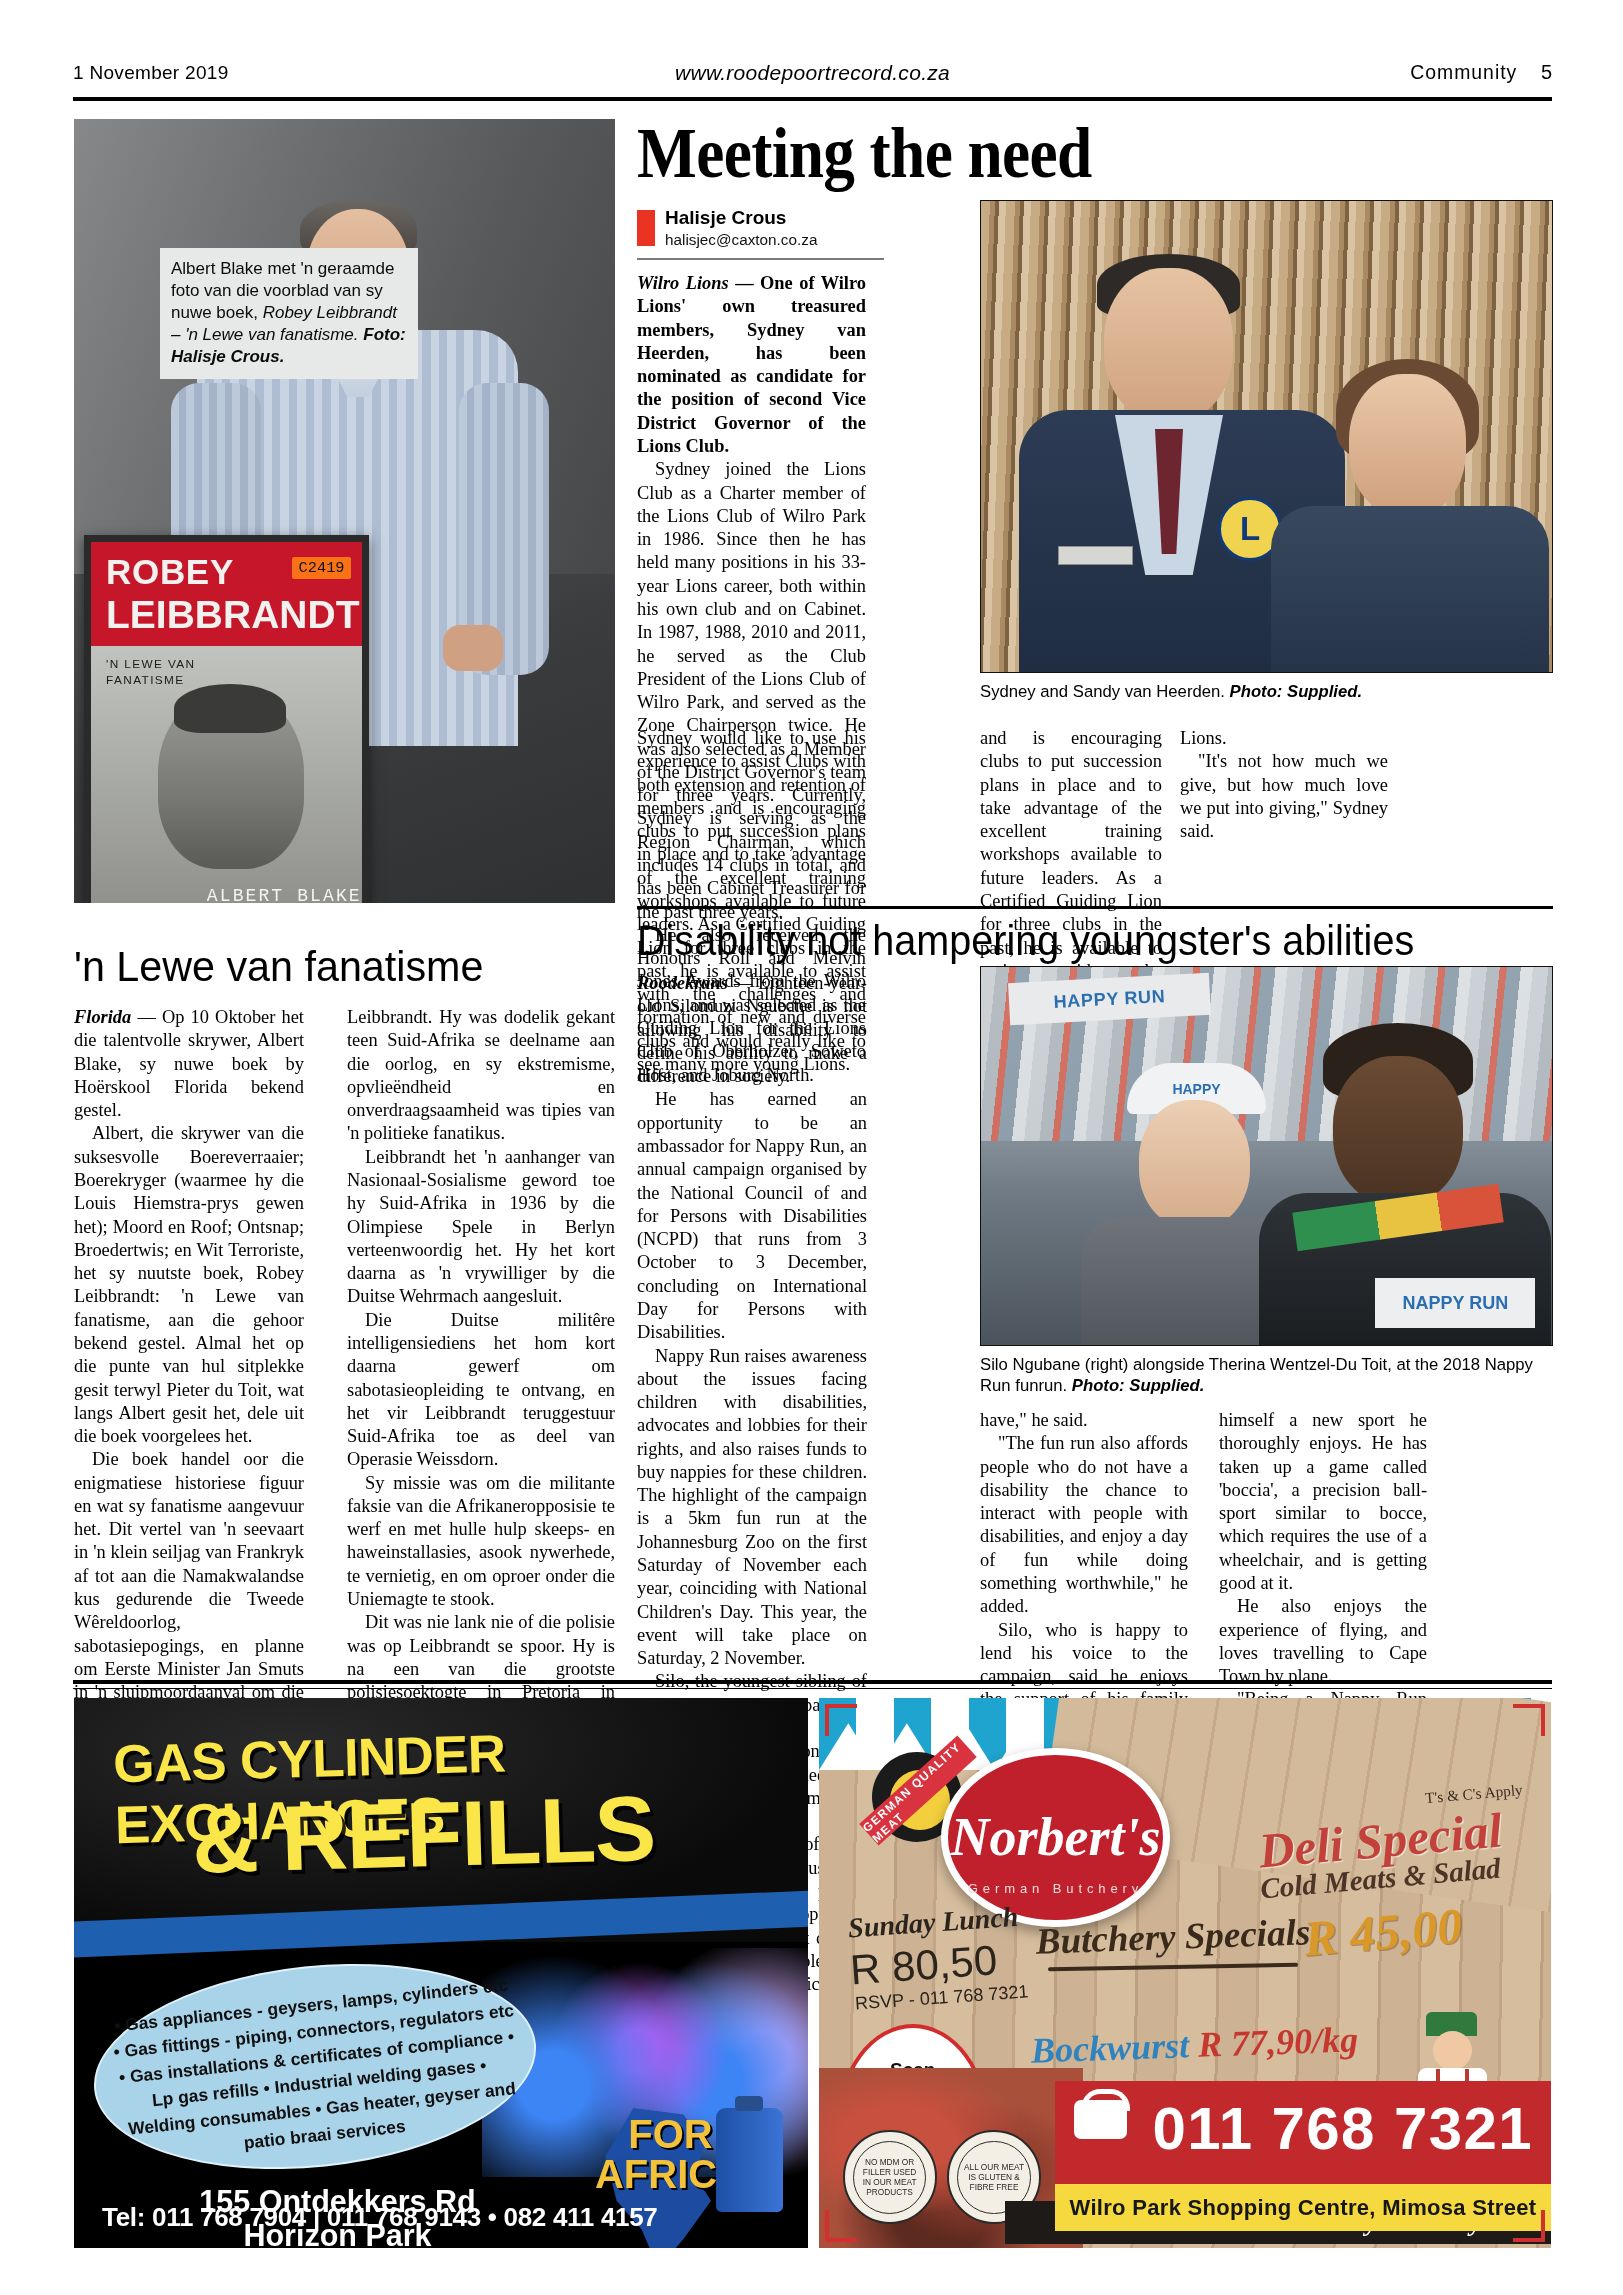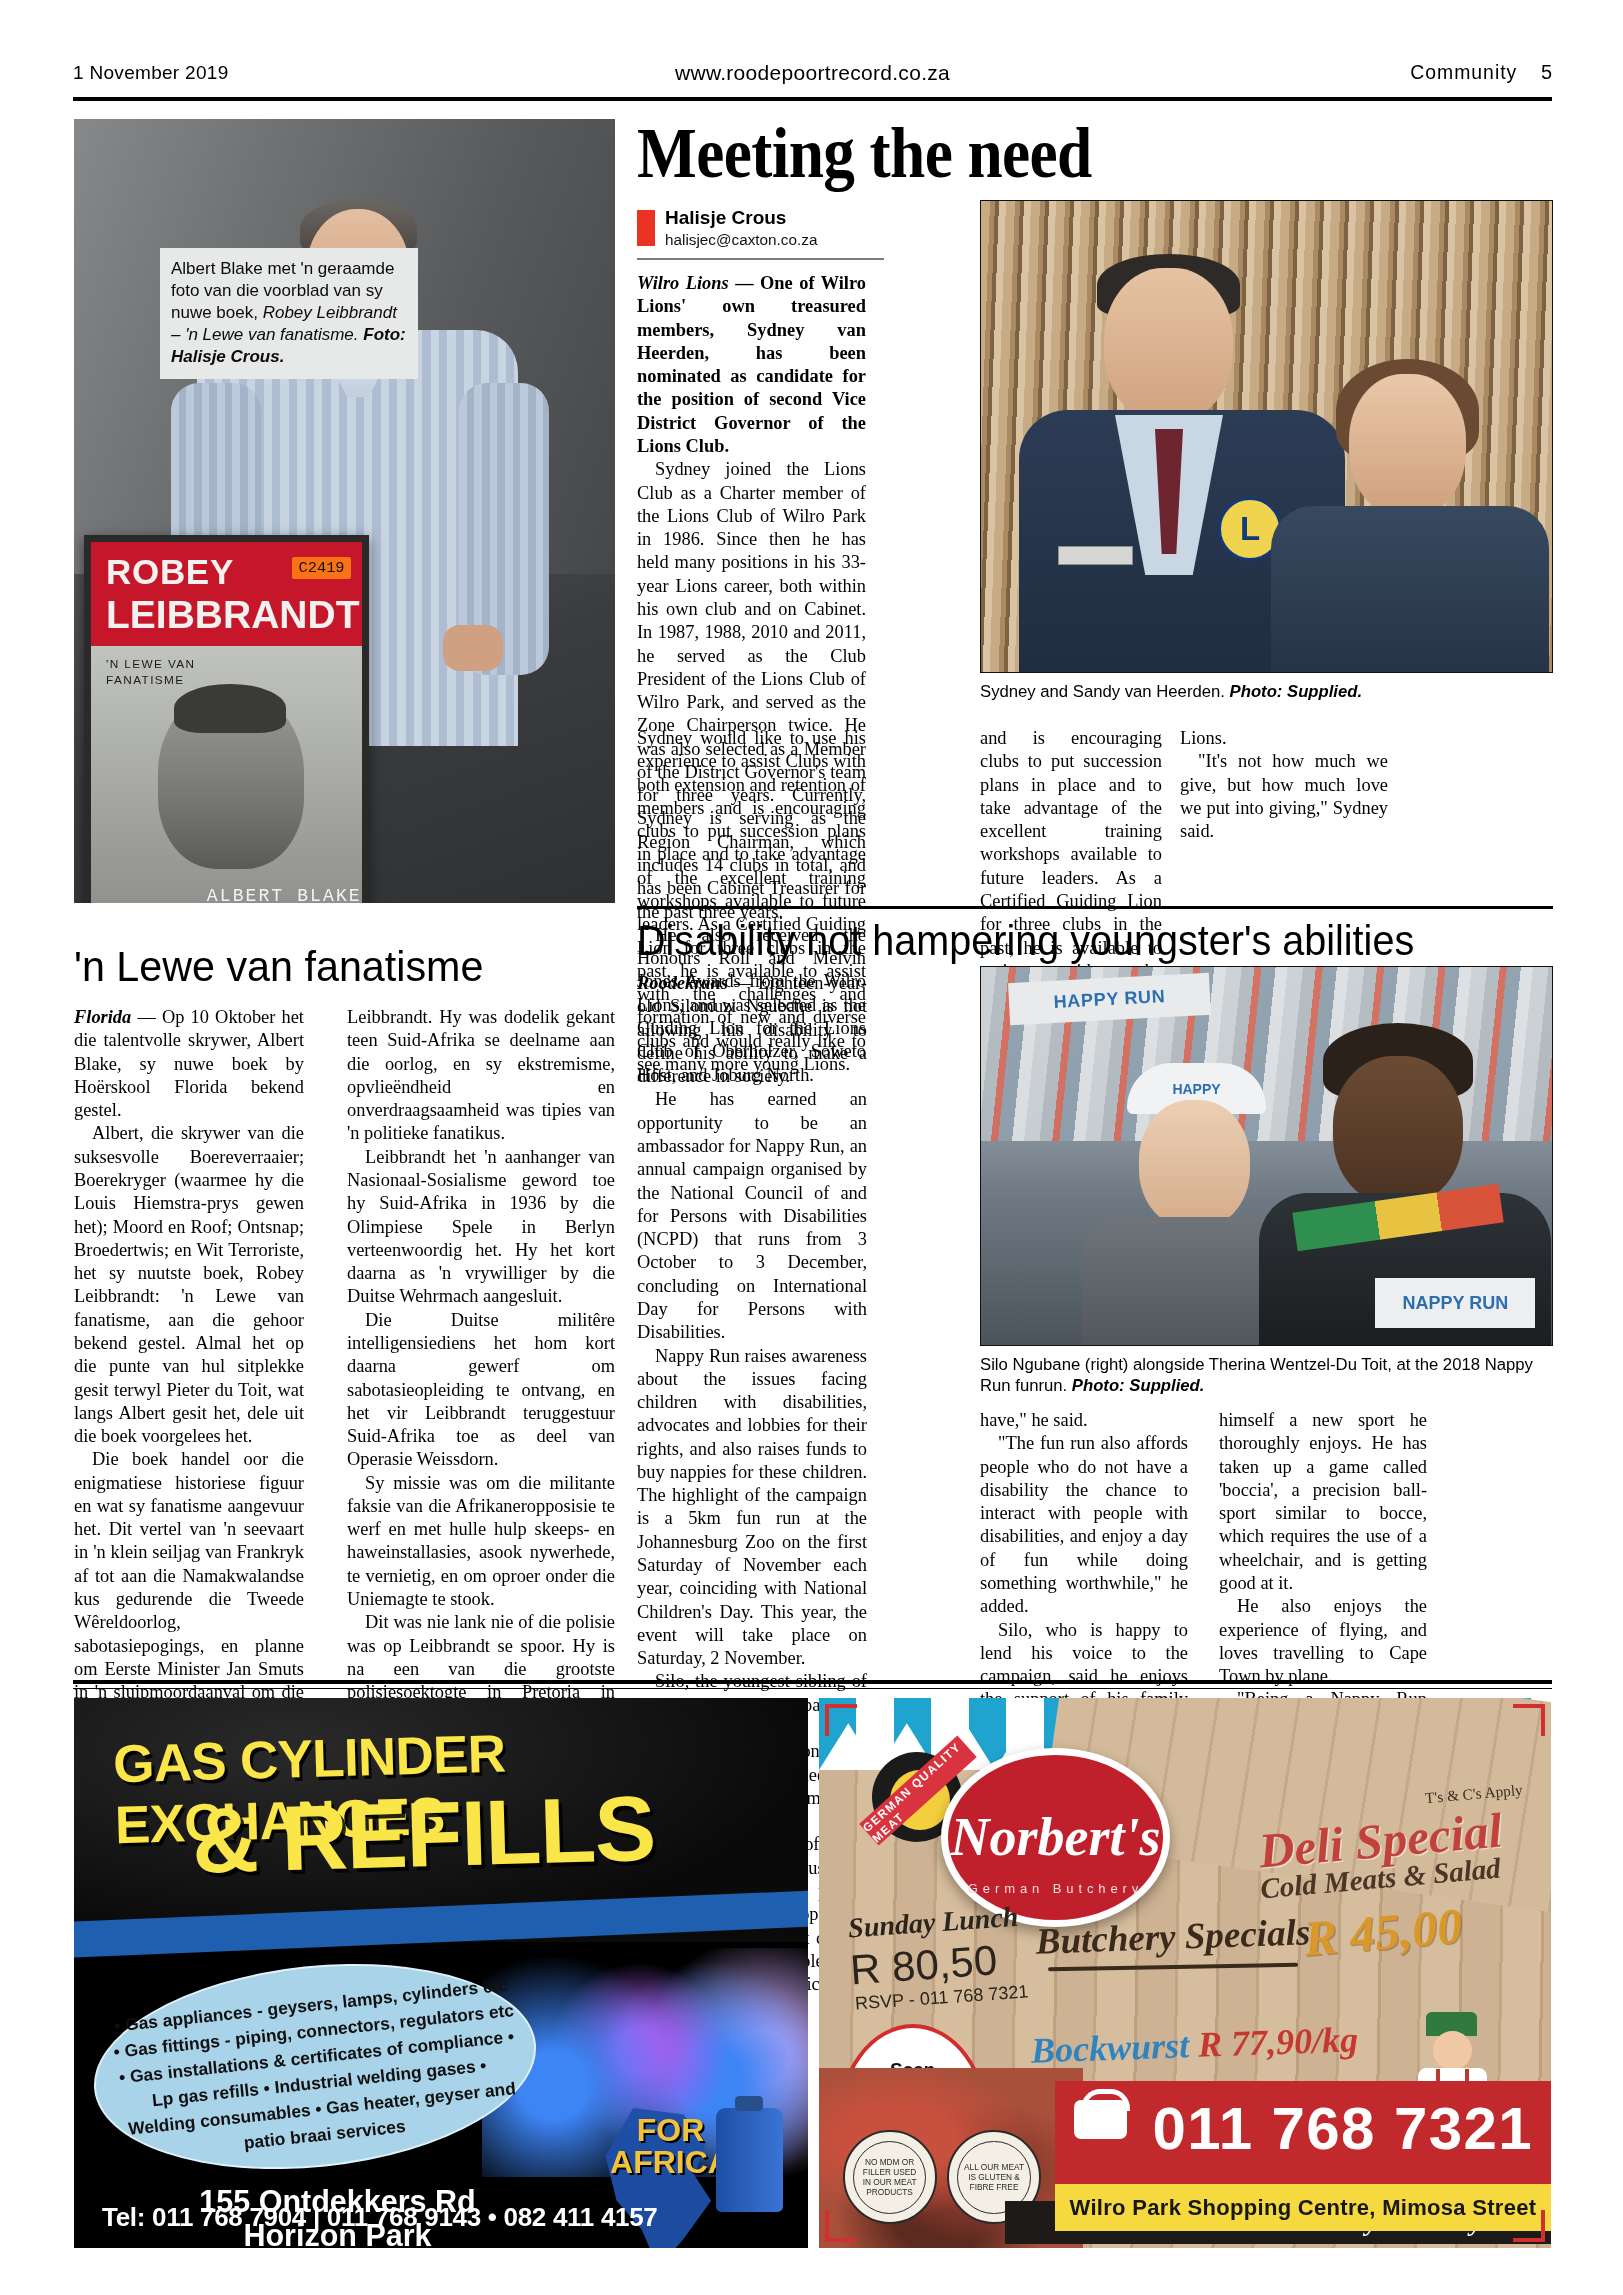--- a/index.html
+++ b/index.html
@@ -12,21 +12,21 @@
   }
   .page { position: absolute; left: 0; top: 0; width: 1624px; height: 2295px; }
 
   
   .masthead {
     position: absolute; left: 73px; top: 61px; width: 1479px; height: 32px;
     display: flex; align-items: baseline; justify-content: space-between;
     font-family: "Liberation Sans", sans-serif;
   }
   .mh-date { font-size: 19px; color: #000; letter-spacing: 0.3px; }
-  .mh-url  { font-size: 21px; color: #000; letter-spacing: 0.3px; position:absolute; left:50%; transform:translateX(-50%);}
+  .mh-url  { font-size: 21px; color: #000; letter-spacing: 0.3px; position:absolute; left:50%; transform:translateX(-50%);font-style:italic;}
   .mh-right { display: flex; align-items: baseline; gap: 23.6px; }
   .mh-section { font-size: 19.4px; letter-spacing: 1px; }
   .mh-page { font-size: 20px; }
   .mh-rule {
     position: absolute; left: 73px; top: 97px; width: 1479px; height: 3.5px;
     background: #000;
   }
 
   
   .photo-blake {
@@ -276,21 +276,21 @@
     font-family:"Liberation Sans",sans-serif; font-weight:700; font-size:17.4px;
     line-height:1.5; color:#101010; text-align:center;
   }
   .gas-addr {
     position:absolute; left:69px; top:486px; width:389px; text-align:center;
     font-family:"Liberation Sans",sans-serif; font-weight:700; font-size:30.5px;
     color:#fff; line-height:1.12;
   }
   .gas-africa {
     position:absolute; right:54px; top:416px; width:167px; text-align:center;
-    font-family:"Liberation Sans",sans-serif; font-weight:700; font-size:32px;
+    font-family:"Liberation Sans",sans-serif; font-weight:700; font-size:40px;
     color:#f3c23a; line-height:1; text-shadow:2.1px 2.1px 0 #000;
   }
   .gas-africa span { display:block; }
   .gas-map {
     position:absolute; right:83px; top:410px; width:139px; height:160px;
     background:#1e4fa8;
     clip-path: polygon(34% 0, 70% 4%, 86% 22%, 78% 42%, 90% 58%, 70% 82%, 52% 100%, 40% 76%, 22% 58%, 14% 30%);
     opacity:.95;
   }
   .gas-cyl { position:absolute; right:25px; bottom:36px; width:67px; height:104px; background:linear-gradient(90deg,#1d4fa5,#3b74d6); border-radius:9.7px 9.7px 5.6px 5.6px;}

